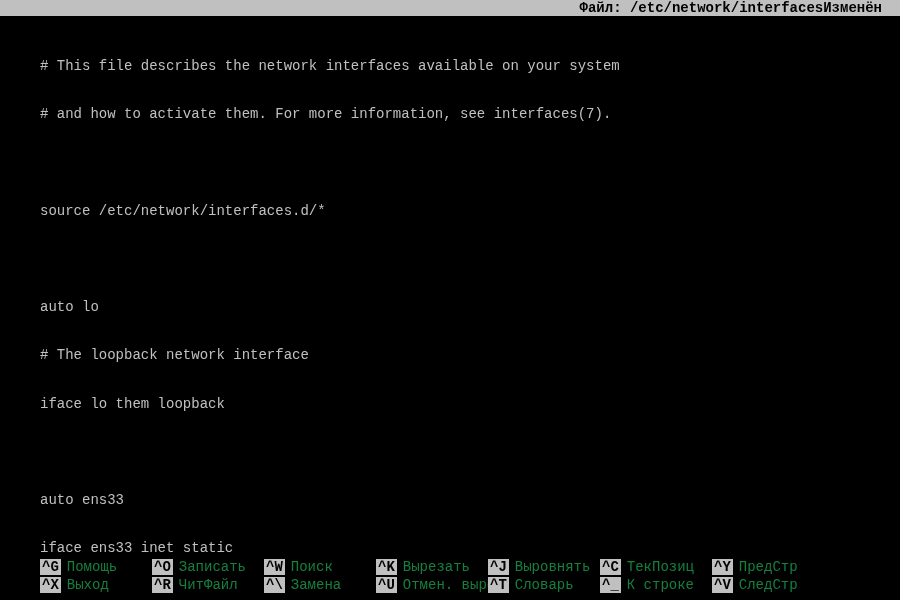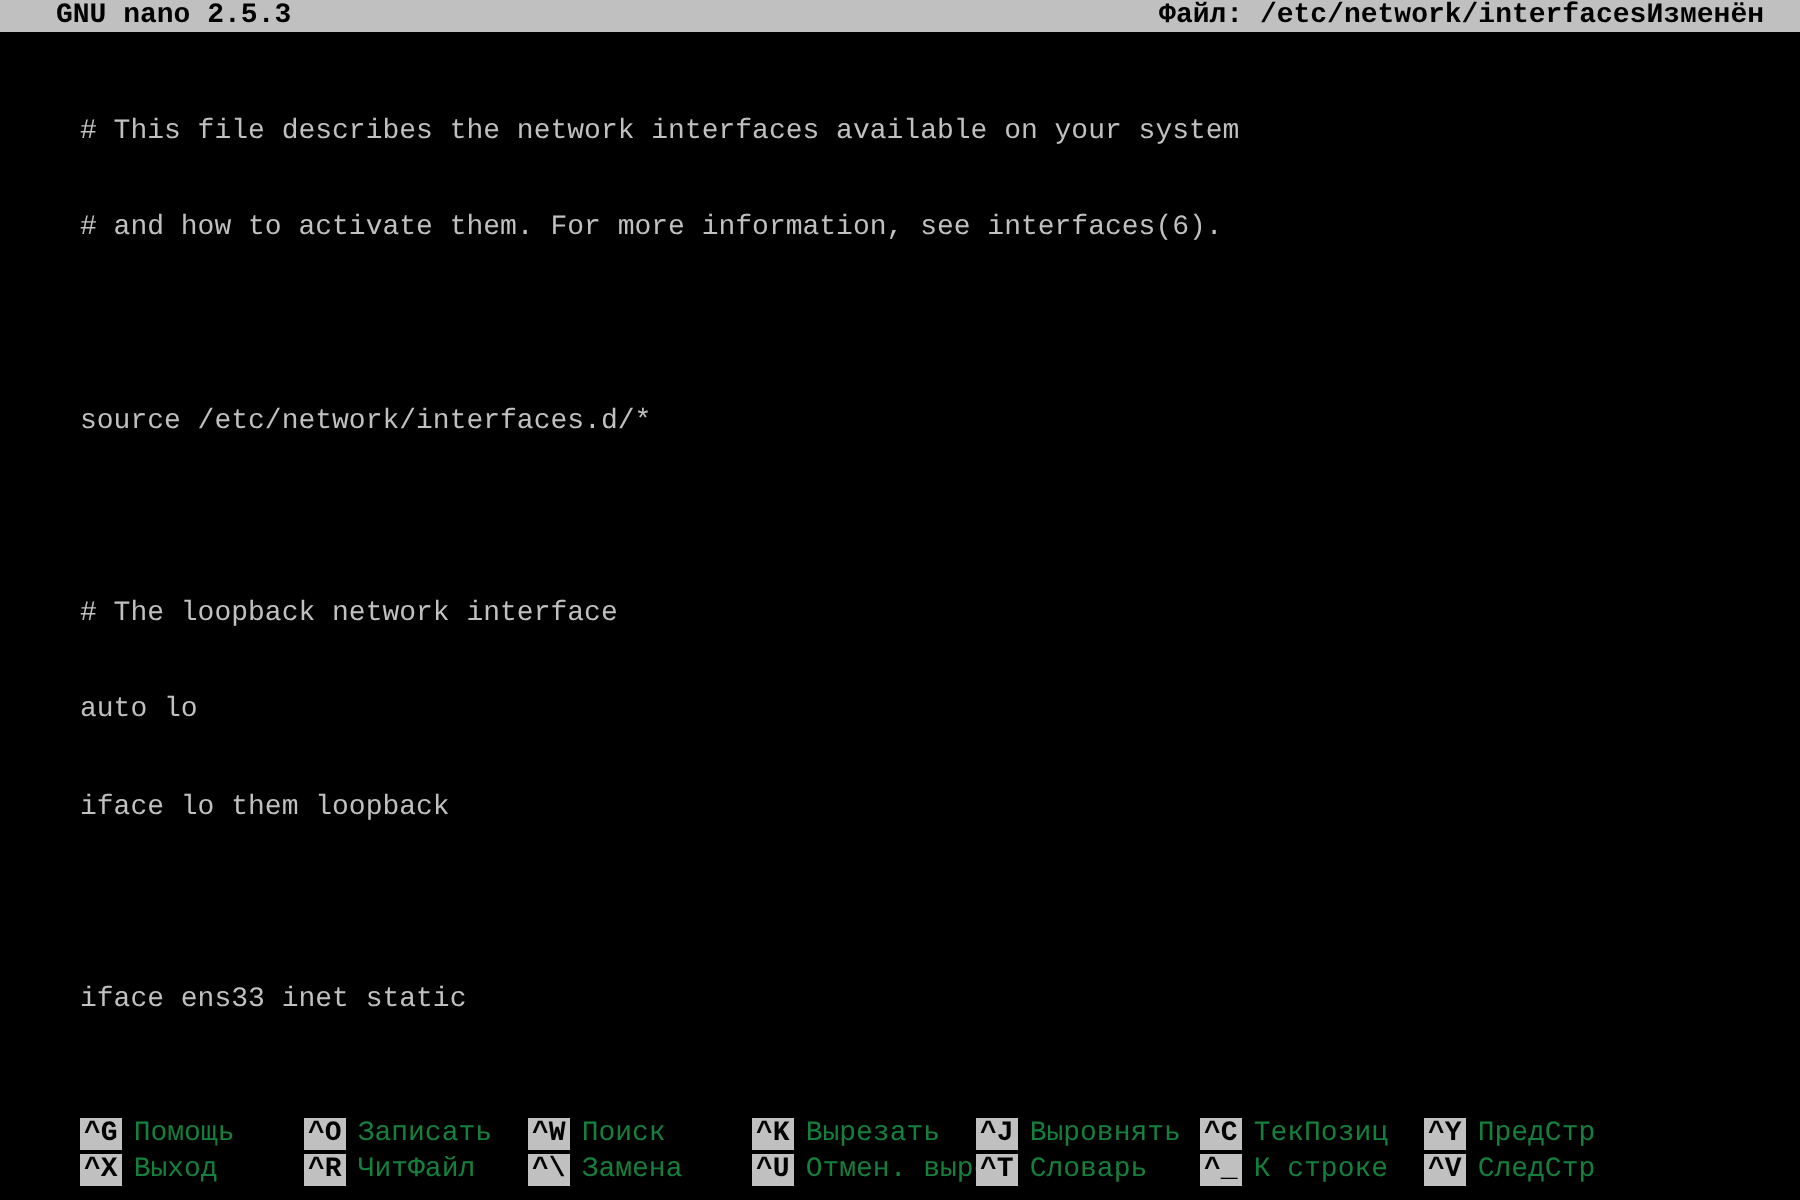--- a/index.html
+++ b/index.html
@@ -53,35 +53,35 @@
     padding: 0 2px;
     margin-right: 6px;
     font-weight: bold;
   }
   .label { color: #15803d; white-space: nowrap; }
 </style>
 </head>
 <body>
 
 <div class="titlebar">
-  <div class="title-left">GNU nano 2.5.3</div>
   <div class="title-center">Файл: /etc/network/interfaces</div>
   <div class="title-right">Изменён</div>
 </div>
 
 <div class="editor">
   <div class="editor-line"># This file describes the network interfaces available on your system</div>
-  <div class="editor-line"># and how to activate them. For more information, see interfaces(6).</div>
+  <div class="editor-line"># and how to activate them. For more information, see interfaces(7).</div>
   <div class="editor-line"></div>
   <div class="editor-line">source /etc/network/interfaces.d/*</div>
   <div class="editor-line"></div>
+  <div class="editor-line">auto lo</div>
   <div class="editor-line"># The loopback network interface</div>
-  <div class="editor-line">auto lo</div>
   <div class="editor-line">iface lo them loopback</div>
   <div class="editor-line"></div>
+  <div class="editor-line">auto ens33</div>
   <div class="editor-line">iface ens33 inet static</div>
   
   
   
   
   
 </div>
 
 <div class="bottombar">
   <div class="shortcut-row">

